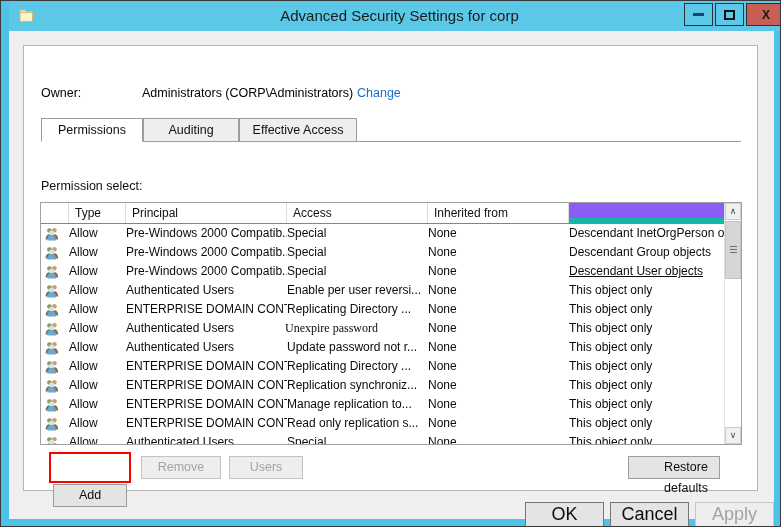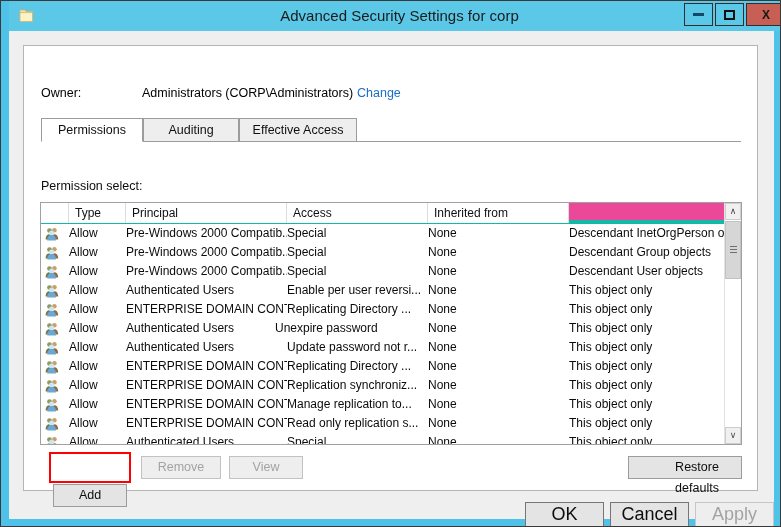--- a/index.html
+++ b/index.html
@@ -186,22 +186,22 @@
     border: 1px solid #a0a0a0;
     box-sizing: border-box;
     background: #ffffff;
     overflow: hidden;
   }
   .lv-header {
     position: absolute;
     left: 0; top: 0;
     width: 700px;
     height: 21px;
-    background: #ec4899;
-    border-bottom: 4px solid #14b8a6;
+    background: #8b5cf6;
+    border-bottom: 6px solid #14b8a6;
     box-sizing: border-box;
   }
   .lv-col {
     position: absolute;
     top: 0;
     height: 20px;
     line-height: 20px;
     font-size: 12px;
     color: #101010;
     box-sizing: border-box;
@@ -428,21 +428,21 @@
                   <path d="M0.6 12.5 C0.6 8.8 2.3 7.2 4.5 7.2 C6.7 7.2 8.4 8.8 8.4 12.5 Z" fill="#6f7c45"></path>
                   <circle cx="9.4" cy="3.2" r="2.3" fill="#c9a06a"></circle>
                   <path d="M5.6 12.5 C5.6 8.9 7.3 7.2 9.4 7.2 C11.5 7.2 13.2 8.9 13.2 12.5 Z" fill="#8c6b45"></path>
                   <circle cx="6.6" cy="6.0" r="2.6" fill="#cfe4f2"></circle>
                   <path d="M2.2 13.6 C2.2 9.6 4.2 7.9 6.6 7.9 C9.0 7.9 11.0 9.6 11.0 13.6 Z" fill="#6aa8d4"></path>
                 </svg></span>
               <span class="cell" style="left: 28px; width: 57px;">Allow</span>
               <span class="cell" style="left: 85px; width: 161px;">Pre-Windows 2000 Compatib...</span>
               <span class="cell" style="left: 246px; width: 141px;">Special</span>
               <span class="cell" style="left: 387px; width: 141px;">None</span>
-              <span class="cell" style="left: 528px; width: 160px;">Descendant User objects</span>
+              <span class="cell" style="left: 528px; width: 160px; text-decoration: underline;">Descendant User objects</span>
             </div>
             <div class="lv-row">
               <span class="usericon"><svg width="15" height="14" viewBox="0 0 15 14">
                   <circle cx="4.5" cy="3.6" r="2.4" fill="#8d9a5e"></circle>
                   <path d="M0.6 12.5 C0.6 8.8 2.3 7.2 4.5 7.2 C6.7 7.2 8.4 8.8 8.4 12.5 Z" fill="#6f7c45"></path>
                   <circle cx="9.4" cy="3.2" r="2.3" fill="#c9a06a"></circle>
                   <path d="M5.6 12.5 C5.6 8.9 7.3 7.2 9.4 7.2 C11.5 7.2 13.2 8.9 13.2 12.5 Z" fill="#8c6b45"></path>
                   <circle cx="6.6" cy="6.0" r="2.6" fill="#cfe4f2"></circle>
                   <path d="M2.2 13.6 C2.2 9.6 4.2 7.9 6.6 7.9 C9.0 7.9 11.0 9.6 11.0 13.6 Z" fill="#6aa8d4"></path>
                 </svg></span>
@@ -471,21 +471,21 @@
               <span class="usericon"><svg width="15" height="14" viewBox="0 0 15 14">
                   <circle cx="4.5" cy="3.6" r="2.4" fill="#8d9a5e"></circle>
                   <path d="M0.6 12.5 C0.6 8.8 2.3 7.2 4.5 7.2 C6.7 7.2 8.4 8.8 8.4 12.5 Z" fill="#6f7c45"></path>
                   <circle cx="9.4" cy="3.2" r="2.3" fill="#c9a06a"></circle>
                   <path d="M5.6 12.5 C5.6 8.9 7.3 7.2 9.4 7.2 C11.5 7.2 13.2 8.9 13.2 12.5 Z" fill="#8c6b45"></path>
                   <circle cx="6.6" cy="6.0" r="2.6" fill="#cfe4f2"></circle>
                   <path d="M2.2 13.6 C2.2 9.6 4.2 7.9 6.6 7.9 C9.0 7.9 11.0 9.6 11.0 13.6 Z" fill="#6aa8d4"></path>
                 </svg></span>
               <span class="cell" style="left: 28px; width: 57px;">Allow</span>
               <span class="cell" style="left: 85px; width: 161px;">Authenticated Users</span>
-              <span class="cell" style="left: 234px; width: 141px;">Unexpire password</span>
+              <span class="cell" style="left: 244px; width: 141px; font-family: Liberation Serif, serif;">Unexpire password</span>
               <span class="cell" style="left: 387px; width: 141px;">None</span>
               <span class="cell" style="left: 528px; width: 160px;">This object only</span>
             </div>
             <div class="lv-row">
               <span class="usericon"><svg width="15" height="14" viewBox="0 0 15 14">
                   <circle cx="4.5" cy="3.6" r="2.4" fill="#8d9a5e"></circle>
                   <path d="M0.6 12.5 C0.6 8.8 2.3 7.2 4.5 7.2 C6.7 7.2 8.4 8.8 8.4 12.5 Z" fill="#6f7c45"></path>
                   <circle cx="9.4" cy="3.2" r="2.3" fill="#c9a06a"></circle>
                   <path d="M5.6 12.5 C5.6 8.9 7.3 7.2 9.4 7.2 C11.5 7.2 13.2 8.9 13.2 12.5 Z" fill="#8c6b45"></path>
                   <circle cx="6.6" cy="6.0" r="2.6" fill="#cfe4f2"></circle>
@@ -588,22 +588,22 @@
           <div class="vs-btn vs-down">
             <span class="vs-arrow">∨</span>
           </div>
         </div>
       </div>
 
       <div class="btn" style="left:29px;top:410px;width:74px;height:23px;line-height:21px;margin-top:28px;">Add</div>
       <div class="btn-highlight" style="left:25px;top:406px;width:82px;height:31px;"></div>
 
       <div class="btn disabled" style="left:117px;top:410px;width:80px;height:23px;line-height:21px;">Remove</div>
-      <div class="btn disabled" style="left:205px;top:410px;width:74px;height:23px;line-height:21px;">View</div>
-
-      <div class="btn" style="left:604px;top:410px;width:114px;height:23px;line-height:21px;padding-left:24px;">Restore defaults</div>
+      <div class="btn disabled" style="left:205px;top:410px;width:74px;height:23px;line-height:21px;">Users</div>
+
+      <div class="btn" style="left:604px;top:410px;width:92px;height:23px;line-height:21px;padding-left:24px;">Restore defaults</div>
     </div>
 
     <div class="footer-btn" style="left:516px;top:471px;width:79px;height:25px;line-height:23px;">OK</div>
     <div class="footer-btn" style="left:601px;top:471px;width:79px;height:25px;line-height:23px;">Cancel</div>
     <div class="footer-btn disabled" style="left:686px;top:471px;width:79px;height:25px;line-height:23px;">Apply</div>
   </div>
 </div>
 
 </body></html>

